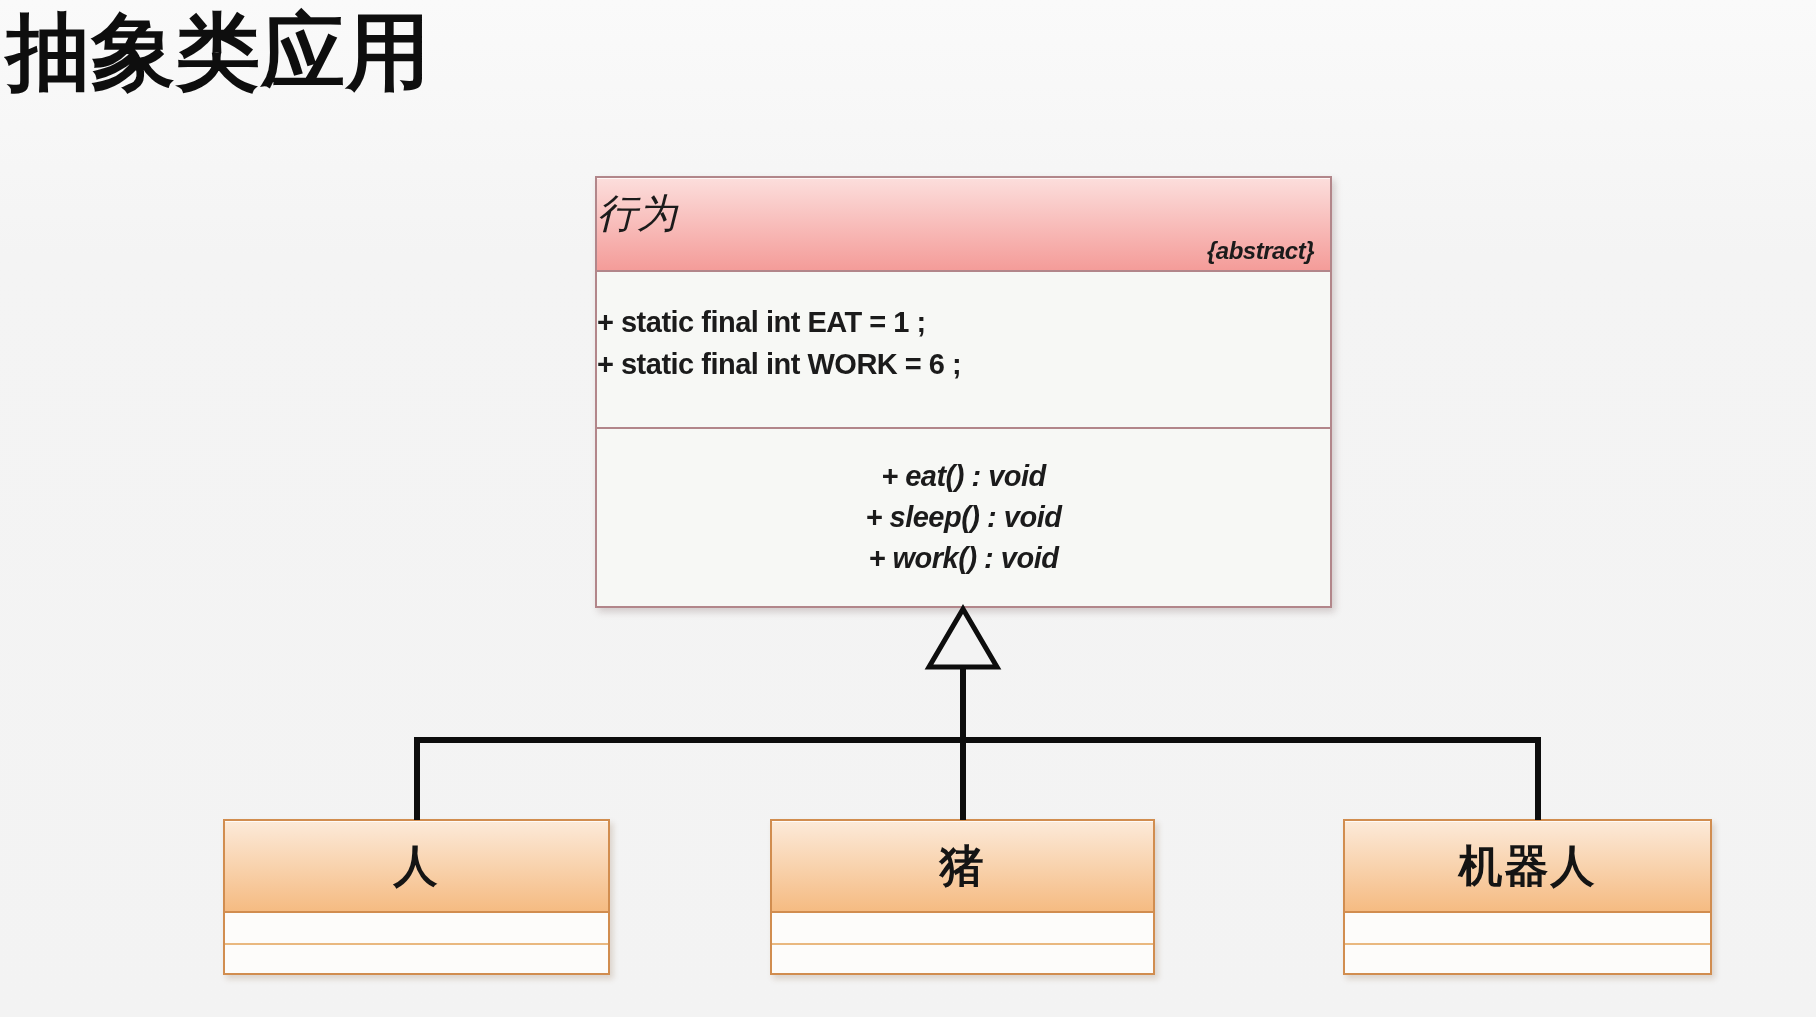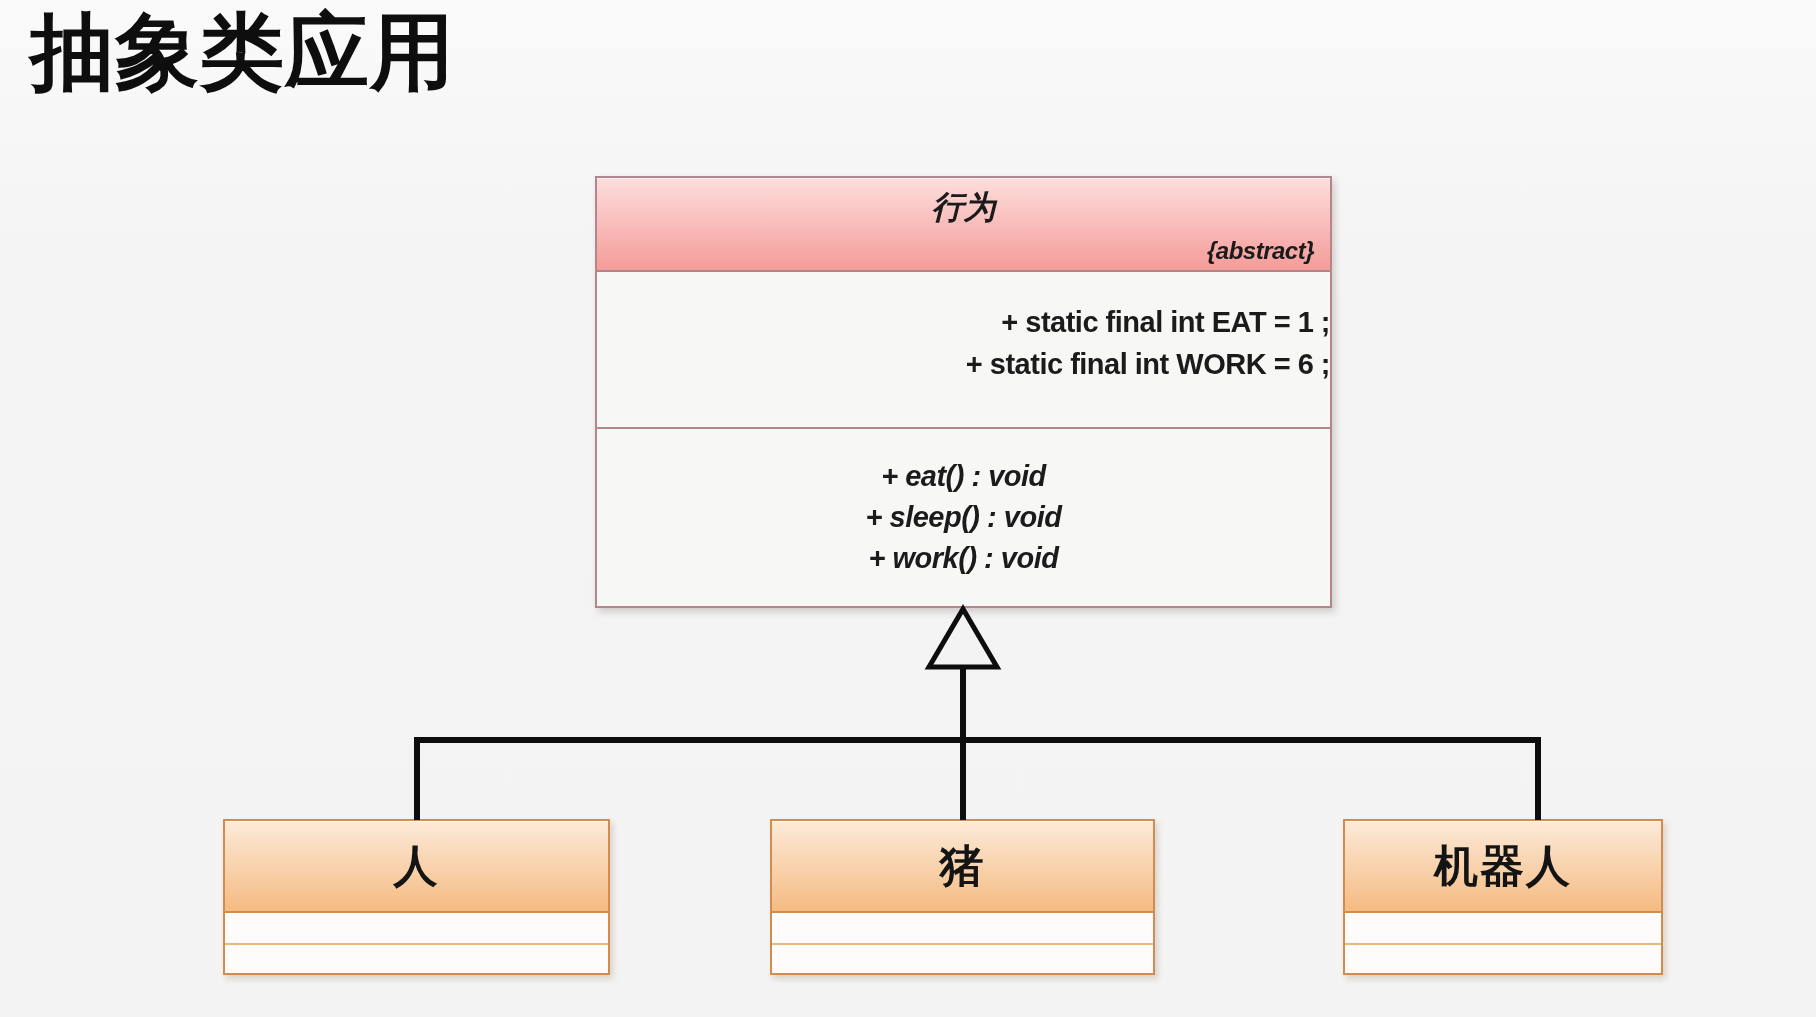--- a/index.html
+++ b/index.html
@@ -2,54 +2,54 @@
 <html style="--pageBg: #f4f4f4; --titleColor: #0e0e0e; --textColor: #1b1b1b; --parentHeaderTop: #fcdedc; --parentHeaderBottom: #f49c99; --parentBorder: #b2868a; --parentBody: #f7f8f5; --childHeaderTop: #fcead9; --childHeaderBottom: #f5bb82; --childBorder: #d18d4f; --childDivider: #e9b87f; --childBody: #fdfcfa; --lineColor: #0d0d0d;"><head>
 <meta charset="utf-8">
 <style>
   html,body{margin:0;padding:0;}
   body{
     width:1816px;height:1017px;position:relative;overflow:hidden;
     background:linear-gradient(180deg,#fafafa 0%,#f4f4f4 25%,#f3f3f3 100%);
     font-family:"Liberation Sans",sans-serif;
   }
   .title{
-    position:absolute;left:30px;top:10px;
+    position:absolute;left:6px;top:10px;
     font-size:84px;line-height:1;font-weight:700;
     color:var(--titleColor,#0e0e0e);letter-spacing:1px;
     font-family:"Liberation Sans",sans-serif;
   }
   
   .uml-class{
     position:absolute;box-sizing:border-box;
     background:var(--parentBody,#f7f8f5);
     border:2px solid var(--parentBorder,#b2868a);
     box-shadow:3px 4px 7px rgba(90,60,60,.22);
     display:flex;flex-direction:column;z-index:1;
   }
   #behavior-class{left:595px;top:176px;width:737px;height:432px;}
   .parent-header{
     flex:none;height:94px;position:relative;box-sizing:border-box;
     background:linear-gradient(180deg,var(--parentHeaderTop,#fcdedc) 0%,var(--parentHeaderBottom,#f49c99) 100%);
     border-bottom:2px solid var(--parentBorder,#b2868a);
     box-shadow:inset 0 1px 0 rgba(255,255,255,.7);
   }
   .parent-name{
-    position:absolute;top:8px;left:0;right:0;text-align:center;
-    font-family:"Liberation Serif",serif;font-style:italic;font-weight:700;
-    font-size:32px;color:var(--textColor,#1b1b1b);
+    position:absolute;top:8px;left:0;right:0;text-align:left;
+    font-family:"Liberation Serif",serif;font-style:italic;font-weight:400;
+    font-size:40px;color:var(--textColor,#1b1b1b);
   }
   .stereotype{
     position:absolute;right:16px;bottom:5px;
     font-style:italic;font-weight:700;font-size:24px;letter-spacing:-0.5px;
     color:var(--textColor,#1b1b1b);
   }
   .attrs{
     flex:none;height:157px;box-sizing:border-box;
     border-bottom:2px solid var(--parentBorder,#b2868a);
-    display:flex;flex-direction:column;justify-content:center;align-items:flex-end;
+    display:flex;flex-direction:column;justify-content:center;align-items:flex-start;
     padding-bottom:14px;
   }
   .methods{
     flex:1;display:flex;flex-direction:column;justify-content:center;align-items:center;
     box-sizing:border-box;
   }
   .code-line{
     white-space:pre;font-weight:700;font-size:29px;line-height:42px;
     color:var(--textColor,#1b1b1b);letter-spacing:-0.5px;
   }
@@ -58,21 +58,21 @@
   
   .subclass{
     position:absolute;top:819px;height:156px;box-sizing:border-box;
     border:2px solid var(--childBorder,#d18d4f);
     background:var(--childBody,#fdfcfa);
     box-shadow:3px 4px 6px rgba(120,80,40,.2);
     display:flex;flex-direction:column;z-index:1;
   }
   #person-class{left:223px;width:387px;}
   #pig-class{left:770px;width:385px;}
-  #robot-class{left:1343px;width:320px;}
+  #robot-class{left:1343px;width:369px;}
   .sub-header{
     flex:none;height:92px;box-sizing:border-box;
     background:linear-gradient(180deg,var(--childHeaderTop,#fcead9) 0%,var(--childHeaderBottom,#f5bb82) 100%);
     border-bottom:2px solid var(--childBorder,#d18d4f);
     box-shadow:inset 0 1px 0 rgba(255,255,255,.8);
     display:flex;align-items:center;justify-content:center;
     font-family:"Liberation Serif",serif;font-weight:700;font-size:44px;
     color:#141414;letter-spacing:2px;
   }
   .sub-attrs{flex:none;height:30px;border-bottom:2px solid var(--childDivider,#e9b87f);}

